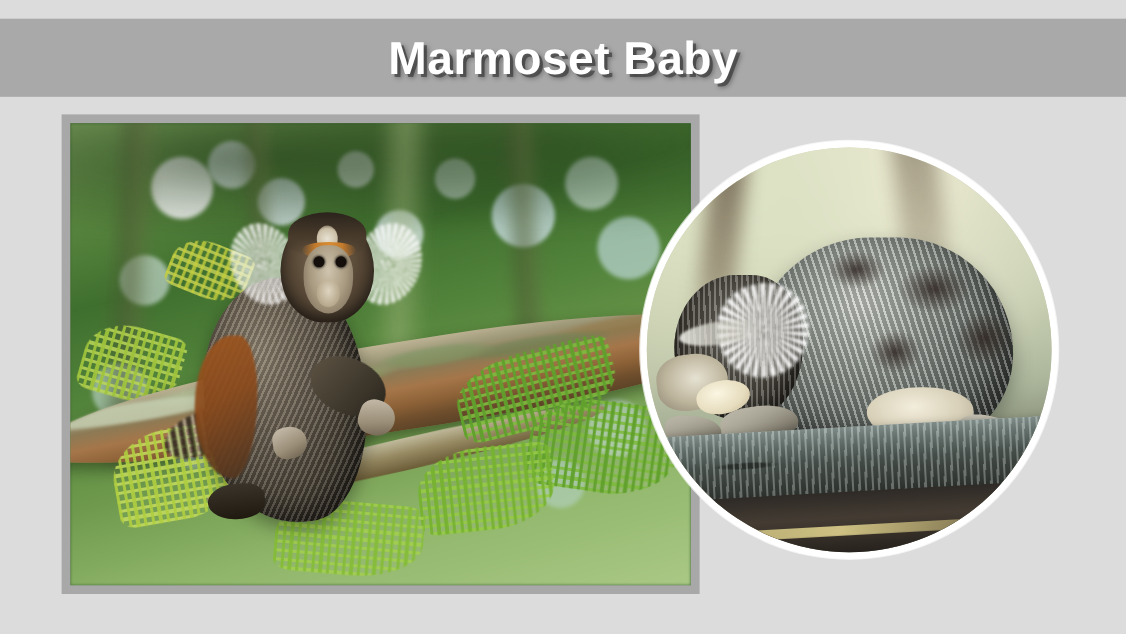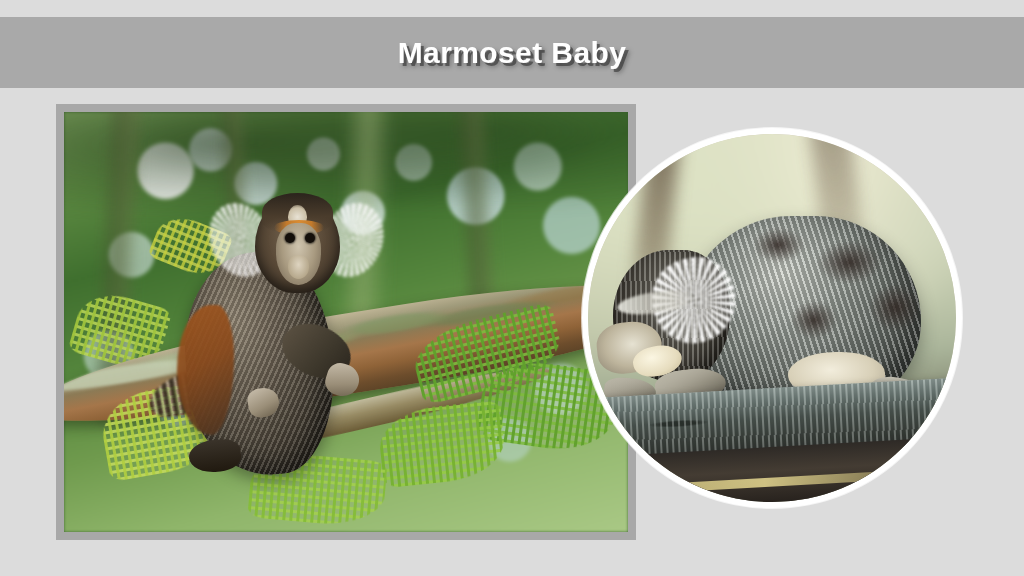--- a/index.html
+++ b/index.html
@@ -34,21 +34,21 @@
     height: 71px;
     background: #a9a9a9;
     display: flex;
     align-items: center;
     justify-content: center;
   }
 
   .title-text {
     font-family: "Liberation Sans", sans-serif;
     font-weight: bold;
-    font-size: 30px;
+    font-size: 42px;
     line-height: 1;
     letter-spacing: 0.4px;
     color: #ffffff;
     text-shadow: 3px 3px 0 rgba(40,40,40,0.55), 4px 4px 5px rgba(0,0,0,0.35);
     white-space: nowrap;
   }
 
   
   .photo-frame {
     position: absolute;

